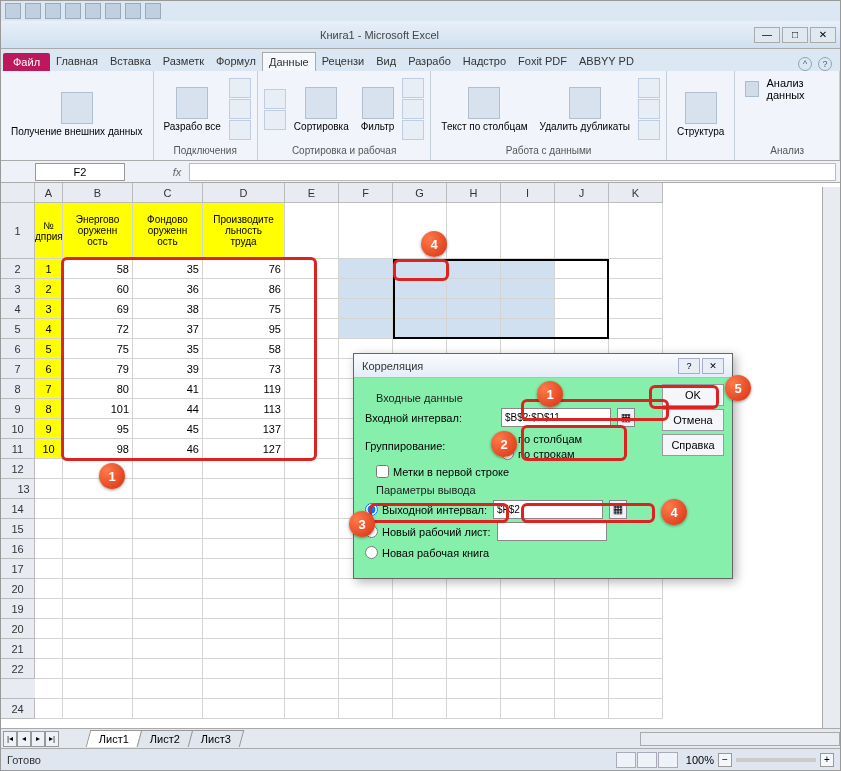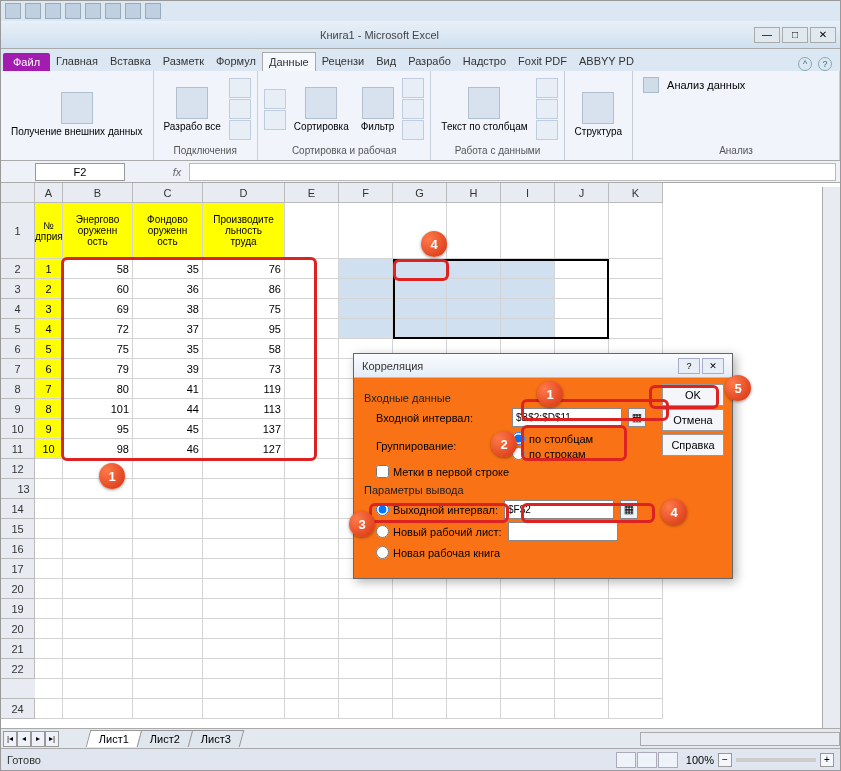--- a/index.html
+++ b/index.html
@@ -4,21 +4,21 @@
 <style>
 *{box-sizing:border-box;margin:0;padding:0;font-family:"Segoe UI",Tahoma,sans-serif;font-size:11px}
 body{background:#fff;width:841px;height:771px;position:relative;overflow:hidden;border:1px solid #999}
 .titlebar{height:28px;background:linear-gradient(#e8f0f8,#d0e0f0);display:flex;align-items:center;padding:0 4px;border-bottom:1px solid #aaa}
 .titlebar .title{flex:1;text-align:center;color:#444}
 .titlebar .winbtns{display:flex;gap:2px}
 .titlebar .winbtn{width:26px;height:16px;background:#e0e8f0;border:1px solid #aaa;display:flex;align-items:center;justify-content:center;font-size:10px}
 .qat{height:20px;background:#dbe7f3;display:flex;align-items:center;padding:0 4px;gap:4px}
 .qat .ico{width:16px;height:16px;background:#c0d0e0;border:1px solid #9ab}
 .ribbon-tabs{height:22px;background:#dbe7f3;display:flex;align-items:flex-end;padding-left:2px}
-.ribbon-tabs .file-tab{background:#a21caf;color:#fff;padding:3px 10px;border-radius:2px 2px 0 0}
+.ribbon-tabs .file-tab{background:#be185d;color:#fff;padding:3px 10px;border-radius:2px 2px 0 0}
 .ribbon-tabs .tab{padding:3px 6px;color:#333;cursor:pointer}
 .ribbon-tabs .tab.active{background:#f5f8fc;border:1px solid #aaa;border-bottom:none}
 .ribbon-tabs .help-icons{margin-left:auto;display:flex;gap:6px;padding-right:8px;align-items:center}
 .ribbon-tabs .help-ico{width:14px;height:14px;border:1px solid #8aa;border-radius:50%;font-size:9px;display:flex;align-items:center;justify-content:center;color:#468}
 .ribbon{height:90px;background:#f1f5fb;border-bottom:1px solid #aaa;display:flex}
 .ribbon .group{border-right:1px solid #c5cfda;padding:2px 6px;display:flex;flex-direction:column;justify-content:space-between}
 .ribbon .group-body{display:flex;gap:4px;align-items:center;flex:1}
 .ribbon .group-label{text-align:center;color:#555;font-size:10px;padding-bottom:2px}
 .ribbon .bigbtn{display:flex;flex-direction:column;align-items:center;gap:2px;padding:2px 4px;cursor:pointer}
 .ribbon .bigbtn .bico{width:32px;height:32px;background:#d8e2ee;border:1px solid #b0c0d0}
@@ -40,27 +40,27 @@
 .cells{position:absolute;left:34px;top:20px}
 .row{display:flex}
 .cell{border-right:1px solid #d4d4d4;border-bottom:1px solid #d4d4d4;display:flex;align-items:center;padding:0 3px;background:#fff;overflow:hidden}
 .cell.hdr{background:#ffff00;font-size:10px;text-align:center;justify-content:center;line-height:11px}
 .cell.yel{background:#ffff00;justify-content:center}
 .cell.num{justify-content:flex-end}
 .cell.sel{background:#d0e0f0}
 .sel-border{position:absolute;border:2px solid #000}
 .red-box{position:absolute;border:3px solid #d22;border-radius:6px;pointer-events:none}
 .badge{position:absolute;width:26px;height:26px;background:radial-gradient(circle at 30% 30%,#ff7a4a,#d63010);border-radius:50%;color:#fff;display:flex;align-items:center;justify-content:center;font-weight:bold;font-size:13px;box-shadow:0 1px 3px rgba(0,0,0,.4);pointer-events:none}
-.dialog{position:absolute;background:#f97316;border:1px solid #666;box-shadow:3px 3px 10px rgba(0,0,0,.3)}
+.dialog{position:absolute;background:#86efac;border:1px solid #666;box-shadow:3px 3px 10px rgba(0,0,0,.3)}
 .dialog .dtitle{height:24px;background:linear-gradient(#fafcff,#e4ecf6);border-bottom:1px solid #bbb;display:flex;align-items:center;padding:0 8px}
 .dialog .dtitle .dt{flex:1;color:#333}
 .dialog .dtitle .dbtn{width:22px;height:16px;background:#e8eef6;border:1px solid #aac;margin-left:2px;display:flex;align-items:center;justify-content:center;font-size:9px}
 .dialog .dbody{padding:8px 10px;position:relative}
-.dialog .section-label{color:#222;margin:6px 0 4px}
-.dialog .field-row{display:flex;align-items:center;gap:6px;margin:3px 0 3px 12px}
+.dialog .section-label{color:#222;margin:6px 12px 4px}
+.dialog .field-row{display:flex;align-items:center;gap:6px;margin:3px 0 3px 1px}
 .dialog .field-row label{width:130px}
 .dialog .range-input{width:110px;height:19px;background:#fff;border:1px solid #888;padding:0 3px;font-size:10px}
 .dialog .range-btn{width:18px;height:19px;background:#eef2f8;border:1px solid #888;display:flex;align-items:center;justify-content:center}
 .dialog .radio,.dialog .chk{display:flex;align-items:center;gap:4px;margin:2px 0}
 .dialog .radio input,.dialog .chk input{margin:0}
 .dialog .btncol{position:absolute;right:8px;top:6px;display:flex;flex-direction:column;gap:3px}
 .dialog .dlgbtn{width:62px;height:22px;background:#f4f6fa;border:1px solid #999;display:flex;align-items:center;justify-content:center;cursor:pointer}
 .sheet-tabs{position:absolute;left:0;bottom:22px;right:0;height:20px;background:#e4e9f0;border-top:1px solid #aaa;display:flex;align-items:center;padding-left:28px;gap:0}
 .sheet-tabs .nav{display:flex;gap:0;position:absolute;left:2px}
 .sheet-tabs .navb{width:14px;height:16px;border:1px solid #999;background:#eef2f8;font-size:8px;display:flex;align-items:center;justify-content:center}
@@ -170,20 +170,25 @@
     </div>
     <div class="group-label">Сортировка и рабочая</div>
   </div>
   <div class="group">
     <div class="group-body">
       <div class="bigbtn">
         <div class="bico"></div>
         <div class="blbl">Текст по
 столбцам</div>
       </div>
+      <div class="bigbtn">
+        <div class="bico"></div>
+        <div class="blbl">Удалить
+дубликаты</div>
+      </div>
       <div class="smallcol">
         <div class="smallbtn"></div>
         <div class="smallbtn"></div>
         <div class="smallbtn"></div>
       </div>
     </div>
     <div class="group-label">Работа с данными</div>
   </div>
   <div class="group">
     <div class="group-body">

